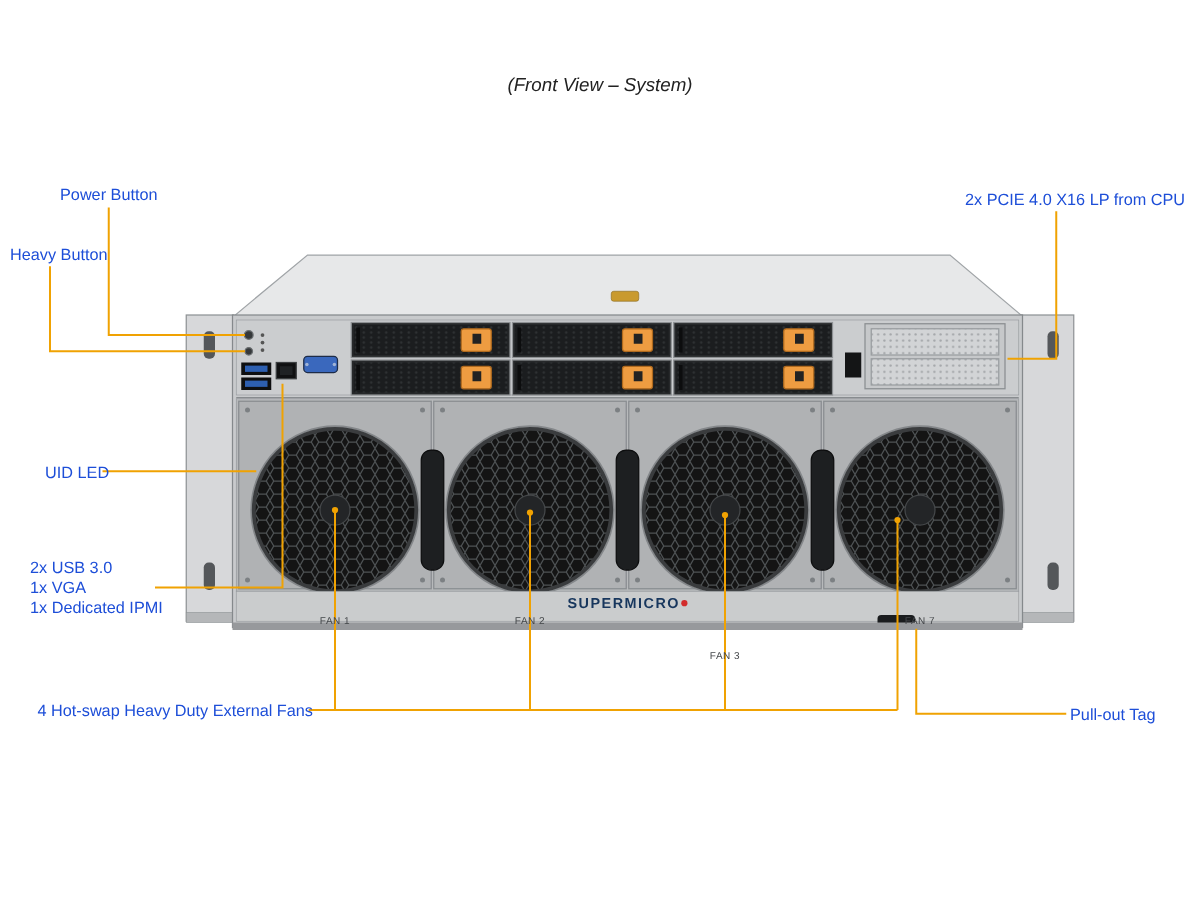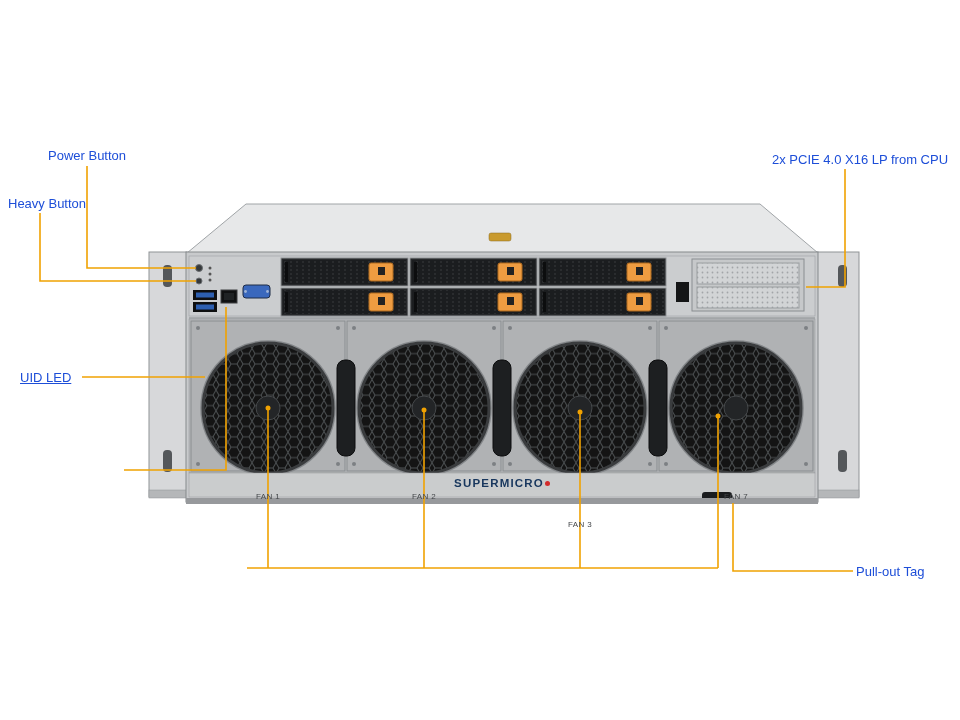--- a/index.html
+++ b/index.html
@@ -210,27 +210,34 @@
       <path d="M733,503 L733,571 L853,571"></path>
     </g>
     <g fill="#F0A202">
       <circle cx="268" cy="408" r="2.5"></circle>
       <circle cx="424" cy="410" r="2.5"></circle>
       <circle cx="580" cy="412" r="2.5"></circle>
       <circle cx="718" cy="416" r="2.5"></circle>
     </g>
   </svg>
 
+  <div class="title">(Front View – System)</div>
 
   <div class="lbl" style="left:48px;top:148px;">Power Button</div>
   <div class="lbl" style="left:8px;top:196px;">Heavy Button</div>
   <div class="lbl" style="left:772px;top:152px;">2x PCIE 4.0 X16 LP from CPU</div>
-  <div class="lbl" style="left:20px;top:370px;text-decoration:underline;">UID LED</div>
-
-
+  <div class="lbl" style="left:36px;top:370px;">UID LED</div>
+
+  <div class="lbl io-block" style="left:24px;top:446px;">
+    <span>2x USB 3.0</span>
+    <span>1x VGA</span>
+    <span>1x Dedicated IPMI</span>
+  </div>
+
+  <div class="lbl" style="left:30px;top:561px;">4 Hot-swap Heavy Duty External Fans</div>
   <div class="lbl" style="left:856px;top:564px;">Pull-out Tag</div>
 
   <div class="fan-lbl" style="left:233px;">FAN 1</div>
   <div class="fan-lbl" style="left:389px;">FAN 2</div>
   <div class="fan-lbl" style="left:545px;margin-top:28px;">FAN 3</div>
   <div class="fan-lbl" style="left:701px;">FAN 7</div>
 
   <div class="brand">
     <span>SUPERMICRO</span><span class="dot"></span>
   </div>

